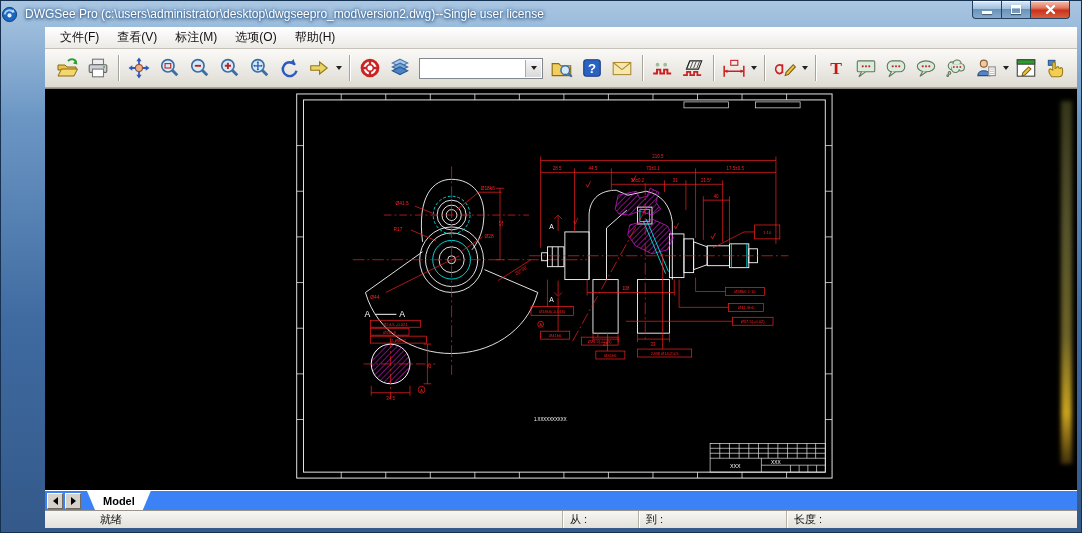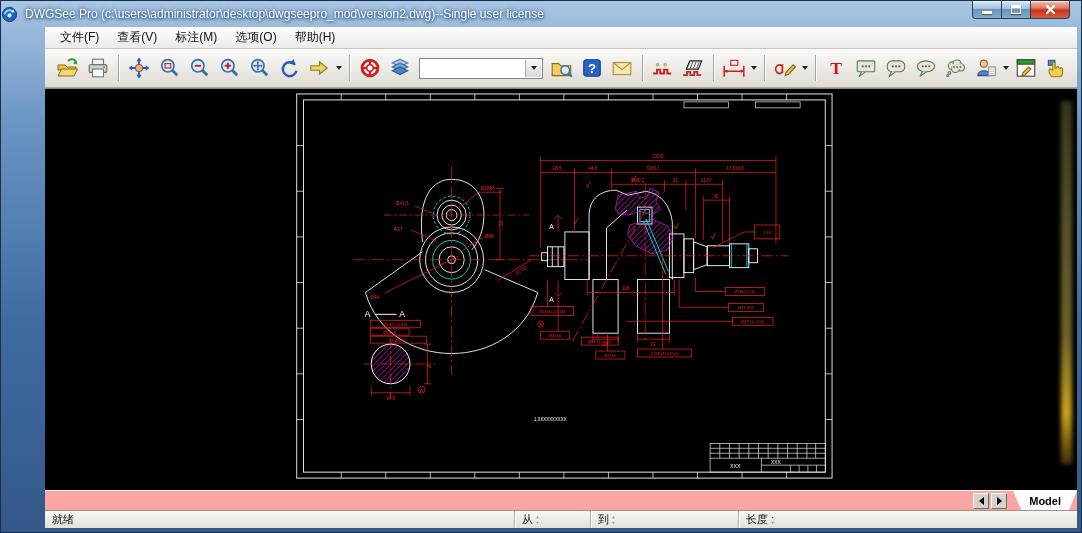--- a/index.html
+++ b/index.html
@@ -57,36 +57,36 @@
   
   .viewport { flex:1 1 auto; position:relative; background:#000;
               border-top:1px solid #8d897f; }
   .viewport svg.cad { position:absolute; inset:0; width:100%; height:100%; }
   .glow-strip { position:absolute; right:5px; top:12px; bottom:26px; width:11px;
         background:linear-gradient(to bottom, rgba(120,120,60,.45),
           rgba(170,165,85,.5) 35%, rgba(200,180,70,.55) 65%,
           rgba(235,190,35,.85) 86%, rgba(110,80,20,.6));
         filter:blur(2px); pointer-events:none; }
   
-  .tabbar { height:20px; background:#fca5a5; border-top:1px solid #fff;
-            display:flex; align-items:stretch;justify-content:flex-end; }
+  .tabbar { height:20px; background:#3b82f6; border-top:1px solid #fff;
+            display:flex; align-items:stretch; }
   .tab-nav { width:16px; margin:2px 0 1px 2px; background:#d6d2ca;
              border:1px solid; border-color:#fff #6d6a63 #6d6a63 #fff;
              display:flex; align-items:center; justify-content:center; }
   .arr-l::after { content:""; border-top:4px solid transparent;
              border-bottom:4px solid transparent; border-right:5px solid #000; }
   .arr-r::after { content:""; border-top:4px solid transparent;
              border-bottom:4px solid transparent; border-left:5px solid #000; }
   .sheet-tab { margin-left:6px; background:#fff; color:#000; font-size:11px;
              font-weight:bold; display:flex; align-items:center; padding:0 16px;
              clip-path:polygon(0 0,100% 0,calc(100% - 8px) 100%,8px 100%); }
   
   .statusbar { height:18px; background:linear-gradient(#f7f6f3,#e4e1da);
                border-top:1px solid #98948b; display:flex; font-size:11px;
-               color:#111; align-items:center; }
+               color:#111; align-items:center;padding-left:48px; }
   .ssec { height:100%; display:flex; align-items:center; padding-left:7px;
           border-right:1px solid #b4b0a7; box-shadow:1px 0 0 #fff; }
   .s1 { width:470px; } .s2 { width:76px; } .s3 { width:148px; }
   .s4 { flex:1; border-right:none; box-shadow:none; }
   .watermark { position:absolute; right:3px; bottom:1px; font-size:21px;
                font-weight:bold; letter-spacing:2px; z-index:60;
                text-shadow:0 0 2px rgba(90,60,10,.55); }
 </style>
 </head>
 <body>

